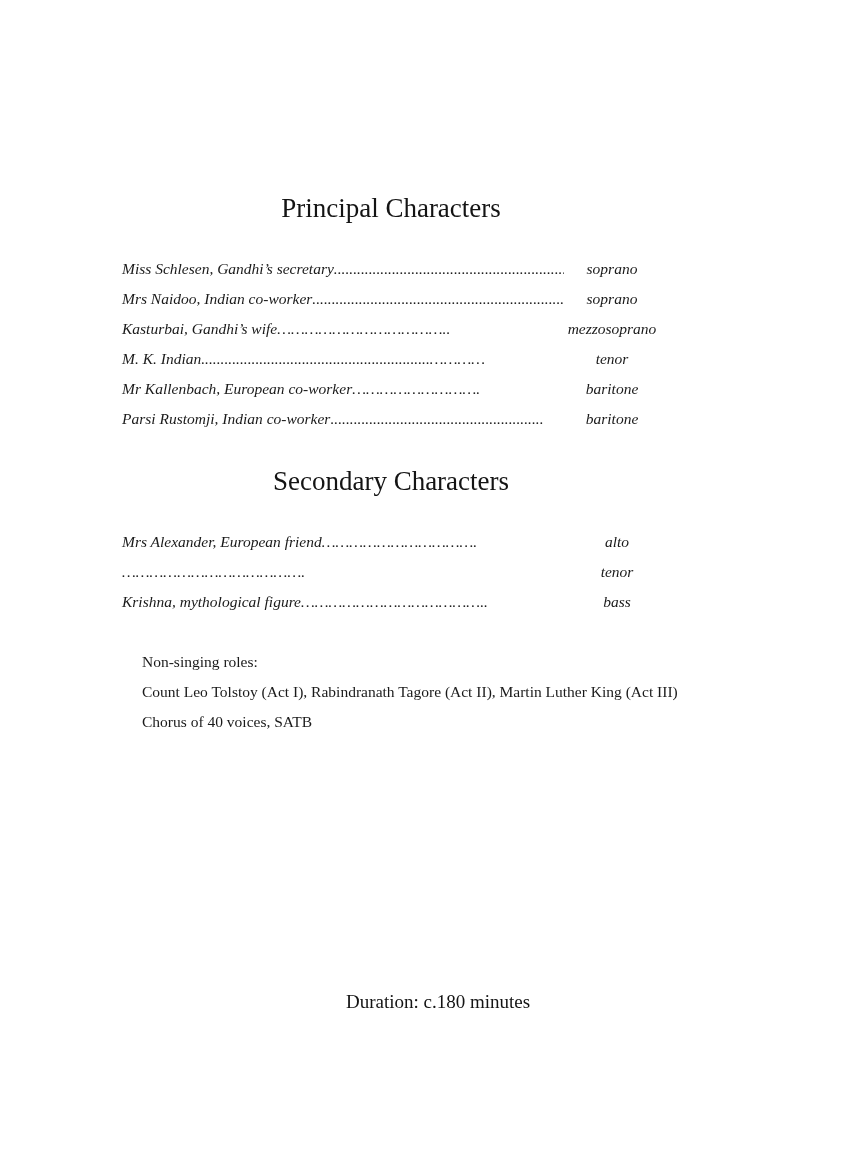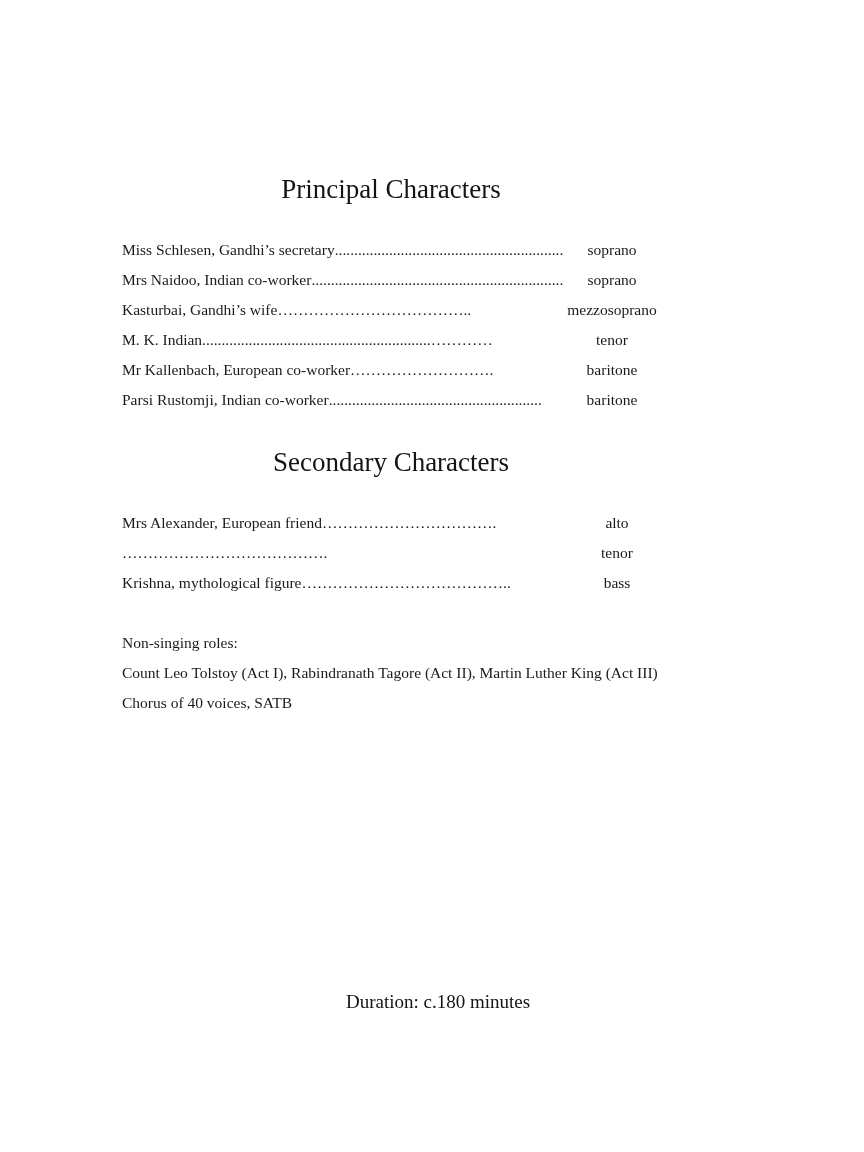--- a/index.html
+++ b/index.html
@@ -12,37 +12,38 @@
     width: 864px;
     height: 1152px;
     background: #ffffff;
     font-family: "Liberation Serif", "DejaVu Serif", serif;
     color: #1a1a1a;
     overflow: hidden;
   }
   .content {
     position: absolute;
     left: 122px;
-    top: 172px;
+    top: 191px;
     width: 538px;
   }
   h2.section-heading {
     font-family: "Liberation Serif", "DejaVu Serif", serif;
     font-size: 27px;
     font-weight: normal;
     text-align: center;
     margin: 0;
     padding: 0;
     line-height: 34px;
     color: #141414;
   }
   .roles-list {
     margin: 0;
     padding: 0;
     list-style: none;
+    font-style: italic;
   }
   .role-row {
     display: flex;
     align-items: baseline;
     font-size: 15.5px;
     line-height: 30px;
     height: 30px;
     white-space: nowrap;
     color: #1a1a1a;
   }
@@ -63,20 +64,21 @@
   .spacer-secondary { height: 29px; }
   .gap-after-principal { height: 30px; }
   .gap-before-nonsinging { height: 30px; }
   .nonsinging {
     font-size: 15.5px;
     line-height: 30px;
   }
   .nonsinging div {
     height: 30px;
     white-space: nowrap;
+    margin-left: 20px;
   }
   .duration {
     position: absolute;
     left: 12px;
     right: 0;
     top: 988px;
     text-align: center;
     font-size: 19px;
     line-height: 28px;
     color: #141414;

